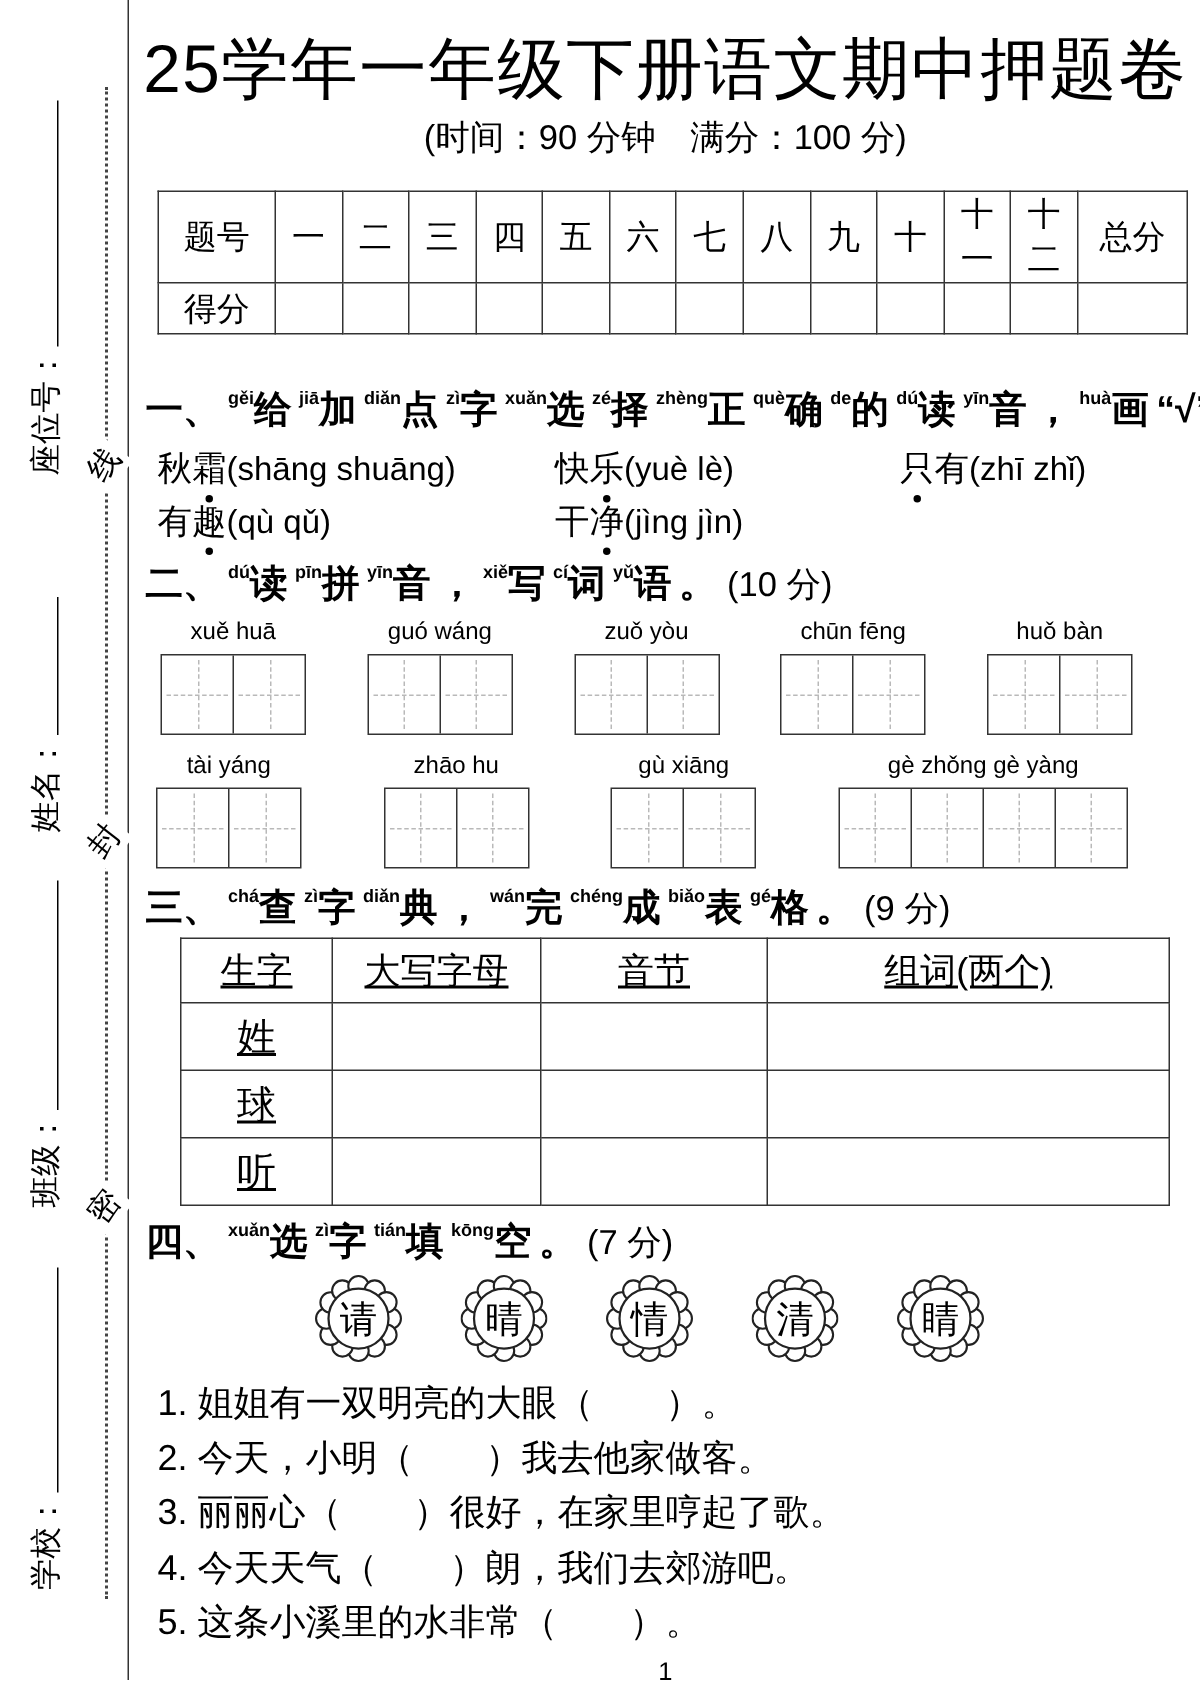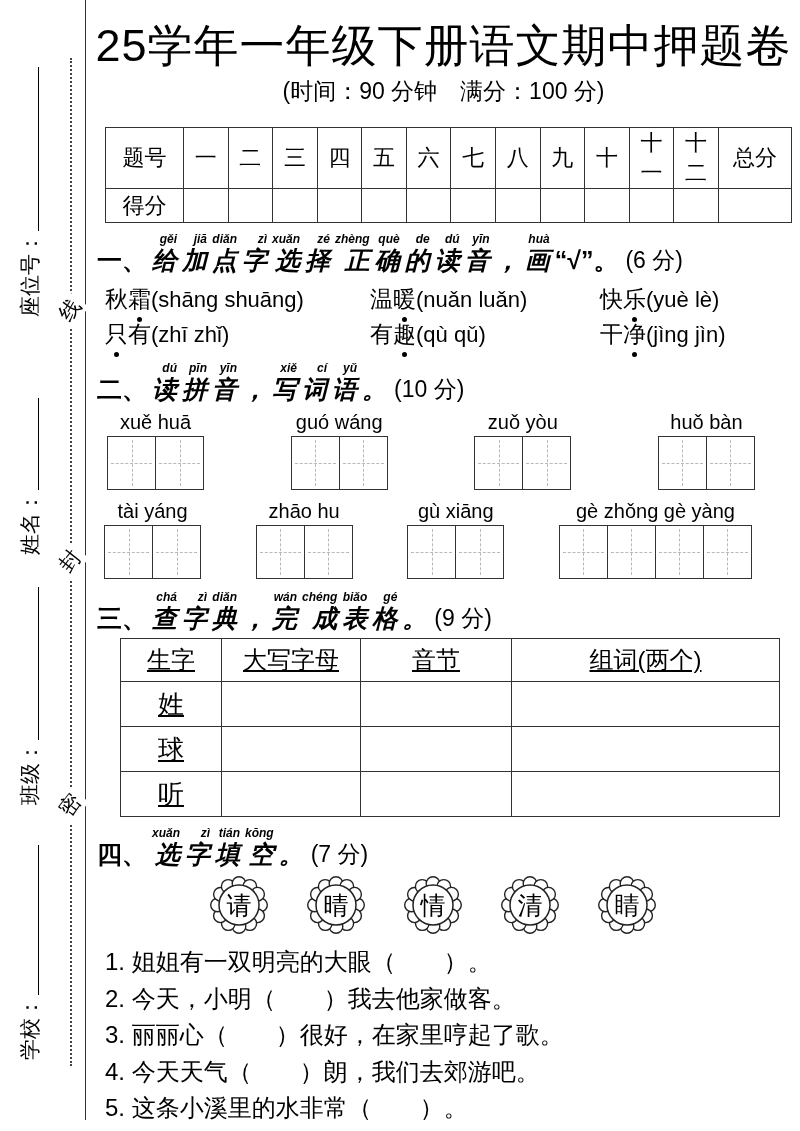--- a/index.html
+++ b/index.html
@@ -28,37 +28,37 @@
   table{border-collapse:collapse;}
   .score-table{margin:22px 0 0 10px;border:1.5px solid #333;}
   .score-table td{border:1px solid #333;height:33px;text-align:center;font-size:22px;padding:0;}
   .score-table td.c-first{width:78px;}
   .score-table td.c-mid{width:44px;}
   .score-table td.c-last{width:73px;}
   
   .sec-header{display:flex;align-items:flex-end;gap:5px;margin-left:2px;}
   .sec-header .num,.sec-header .tail{font-size:25px;font-weight:bold;line-height:28px;}
   .sec-header .score{font-size:23px;line-height:27px;margin-left:2px;text-align:right;}
-  .tok{display:inline-flex;flex-direction:column;align-items:flex-end;font-style:italic;}
+  .tok{display:inline-flex;flex-direction:row;align-items:flex-start;}
   .tok .py{font-size:12px;line-height:13px;font-weight:600;min-height:13px;}
   .tok .ch{font-size:25px;line-height:28px;font-weight:bold;}
   
   .items-grid{margin:10px 0 0 10px;display:grid;grid-template-columns:265px 230px auto;row-gap:4px;font-size:23px;line-height:31px;}
   .item .opt{font-size:22px;}
   .item .word span{position:relative;display:inline-block;}
   .item .word span.dot::after{
     content:"";position:absolute;left:50%;margin-left:-2.5px;bottom:-7px;
     width:5px;height:5px;border-radius:50%;background:#000;
   }
   
   .py-row{display:flex;justify-content:space-between;width:648px;}
   .py-row.r1{margin:8px 0 0 12px;}
   .py-row.r2{margin:10px 0 0 9px;}
   .pybox{display:flex;flex-direction:column;align-items:center;}
-  .pylabel{font-size:20px;line-height:22px;margin-bottom:3px;white-space:nowrap;}
+  .pylabel{font-size:16px;line-height:22px;margin-bottom:3px;white-space:nowrap;}
   .tzg{display:flex;border:1.5px solid #333;background:#fff;}
   .tzg .cell{width:47px;height:52px;border-left:1px solid #333;position:relative;}
   .tzg .cell:first-child{border-left:none;}
   .tzg .cell::before{content:"";position:absolute;top:3px;bottom:3px;left:50%;width:0;border-left:1px dashed #b9b9b9;}
   .tzg .cell::after{content:"";position:absolute;left:3px;right:3px;top:50%;height:0;border-top:1px dashed #b9b9b9;}
   
   .dict{margin:6px 0 0 25px;border:1.5px solid #333;text-decoration:underline;}
   .dict td{border:1px solid #333;text-align:center;padding:0;}
   .dict .hrow td{height:42px;font-size:24px;}
   .dict .drow td{height:44px;font-size:26px;}
@@ -194,21 +194,20 @@
         <span class="tok">
           <span class="py">huà</span>
           <span class="ch">画</span>
         </span>
       </span>
     <span class="tail">“√”。</span>
     <span class="score">(6 分)</span>
   </div>
   <div class="items-grid">
       <span class="item"><span class="word"><span>秋</span><span class="dot">霜</span></span><span class="opt">(shāng shuāng)</span></span>
-      <span class="item"><span class="word"><span>温</span><span class="dot">暖</span></span><span class="opt">(nuǎn luǎn)</span></span>
       <span class="item"><span class="word"><span>快</span><span class="dot">乐</span></span><span class="opt">(yuè lè)</span></span>
       <span class="item"><span class="word"><span class="dot">只</span><span>有</span></span><span class="opt">(zhī zhǐ)</span></span>
       <span class="item"><span class="word"><span>有</span><span class="dot">趣</span></span><span class="opt">(qù qǔ)</span></span>
       <span class="item"><span class="word"><span>干</span><span class="dot">净</span></span><span class="opt">(jìng jìn)</span></span>
     </div>
 
   <div class="sec-header mt12">
     <span class="num">二、</span>
     <span style="display:flex;gap:5px;">
         <span class="tok">
@@ -256,20 +255,27 @@
       </div>
       <div class="pybox">
         <div class="pylabel">guó wáng</div>
         <div class="tzg">
           <div class="cell"></div>
           <div class="cell"></div>
         </div>
       </div>
       <div class="pybox">
         <div class="pylabel">zuǒ yòu</div>
+        <div class="tzg">
+          <div class="cell"></div>
+          <div class="cell"></div>
+        </div>
+      </div>
+      <div class="pybox">
+        <div class="pylabel">chūn fēng</div>
         <div class="tzg">
           <div class="cell"></div>
           <div class="cell"></div>
         </div>
       </div>
       <div class="pybox">
         <div class="pylabel">huǒ bàn</div>
         <div class="tzg">
           <div class="cell"></div>
           <div class="cell"></div>

